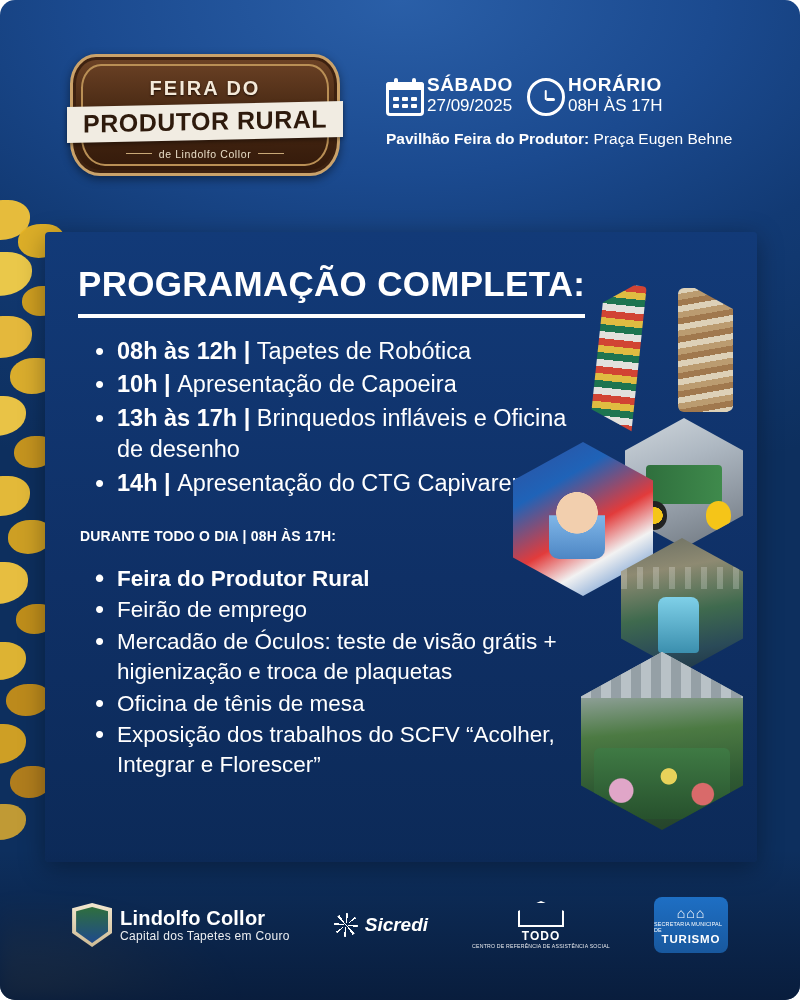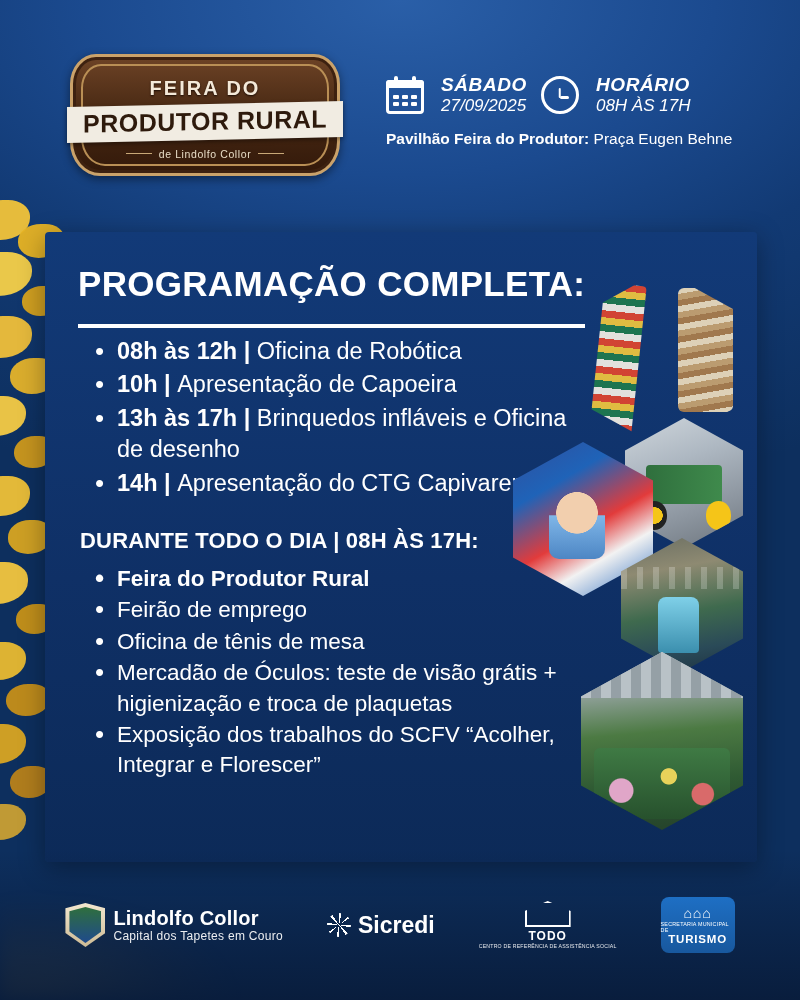--- a/index.html
+++ b/index.html
@@ -8,20 +8,21 @@
     font-family: "Liberation Sans", sans-serif;
     overflow: hidden;
   }
   .poster {
     position: relative;
     width: 800px; height: 1000px;
     background:
       radial-gradient(ellipse 900px 500px at 50% 0%, #2a5fa8 0%, #1b4a8f 35%, #123a74 60%, #0d2f5e 100%),
       linear-gradient(180deg, #1d4f96 0%, #123a74 50%, #0c2a55 100%);
     overflow: hidden;
+    border-radius: 15px;
   }
   
   .foliage {
     position: absolute; left: -30px; top: 190px;
     width: 190px; height: 810px;
     pointer-events: none;
   }
   .leaf {
     position: absolute;
     border-radius: 50% 40% 55% 45%;
@@ -77,21 +78,21 @@
     position: relative; z-index: 2;
     margin-top: 8px; color: #e8dcc6; font-size: 10.5px; letter-spacing: .6px;
     display: flex; align-items: center; gap: 7px;
   }
   .logo-sub .rule { display:block; width: 26px; height: 1px; background: #c8a877; }
 
   .info {
     position: absolute; left: 386px; top: 22px; width: 400px; color: #fff;
   }
   .info-row { display: flex; align-items: center; gap: 14px; }
-  .info-block { display: flex; align-items: center; gap: 17px; font-style: italic; }
+  .info-block { display: flex; align-items: flex-end; gap: 3px; }
   .info-text .l1 { font-size: 19px; font-weight: bold; letter-spacing: .6px; line-height: 1.15; }
   .info-text .l2 { font-size: 17px; line-height: 1.2; }
   .cal-icon { width: 38px; height: 38px; position: relative; }
   .cal-icon .body {
     position:absolute; inset:4px 0 0 0; border: 3px solid #fff; border-radius: 4px;
   }
   .cal-icon .top { position:absolute; left:0; right:0; top:4px; height:8px; background:#fff; border-radius:3px 3px 0 0;}
   .cal-icon .peg { position:absolute; top:0; width:4px; height:8px; background:#fff; border-radius:2px; }
   .cal-icon .peg.a { left: 8px; } .cal-icon .peg.b { right: 8px; }
   .cal-icon .dots { position:absolute; left:7px; right:7px; top:19px; display:grid; grid-template-columns: repeat(3,1fr); gap:3px; }
@@ -107,40 +108,40 @@
   
   .panel {
     position: absolute; left: 45px; top: 232px; width: 712px; height: 630px;
     background: linear-gradient(180deg, #123a78 0%, #0f3066 55%, #0c2a58 100%);
     border-radius: 4px;
     box-shadow: 0 6px 26px rgba(0,0,0,.35);
   }
   .title {
     position: absolute; left: 33px; top: 32px;
     color: #fff; font-size: 35px; font-weight: bold; letter-spacing: .3px;
-    border-bottom: 4px solid #fff; padding-bottom: 20px;
+    border-bottom: 4px solid #fff; padding-bottom: 10px;
   }
   .sched {
     position: absolute; left: 48px; top: 104px; width: 500px;
     color: #fff;
   }
   .sched li {
     list-style: none; position: relative;
     font-size: 23.5px; line-height: 1.34; margin-bottom: 2px;
     padding-left: 24px;
   }
   .sched li::before {
     content: "•"; position: absolute; left: 2px; top: -2px; font-size: 26px;
   }
   .sched li b { font-weight: bold; text-align: center; }
   .sched li span.sep { font-weight: bold; }
 
   .allday-title {
     position: absolute; left: 35px; top: 296px;
-    color: #fff; font-weight: bold; font-size: 22px; letter-spacing: .2px;
+    color: #fff; font-weight: bold; font-size: 14px; letter-spacing: .2px;
   }
   .allday {
     position: absolute; left: 48px; top: 332px; width: 520px; color: #fff;
   }
   .allday li {
     list-style: none; position: relative;
     font-size: 22.5px; line-height: 1.35; padding-left: 24px; margin-bottom: 1px;
   }
   .allday li::before { content: "•"; position: absolute; left: 2px; top: -3px; font-size: 26px; }
   .allday li.bold { font-weight: bold; }
@@ -252,21 +253,21 @@
   }
   .emater .txt { font-size: 23px; font-weight: bold; color:#fff; letter-spacing:-.5px; }
   .ascar { font-size: 7px; color:#fff; text-align:center; line-height:1.1; }
   .ascar .b { width: 20px; height: 22px; background:#fff; clip-path: polygon(50% 0,100% 30%,100% 100%,0 100%,0 30%); margin: 0 auto 2px; }
   .sicredi { display:flex; align-items:center; gap:7px; color:#fff; }
   .sicredi .gear {
     width: 24px; height: 24px;
     background: conic-gradient(#fff 0 12deg, transparent 12deg 45deg, #fff 45deg 57deg, transparent 57deg 90deg, #fff 90deg 102deg, transparent 102deg 135deg, #fff 135deg 147deg, transparent 147deg 180deg, #fff 180deg 192deg, transparent 192deg 225deg, #fff 225deg 237deg, transparent 237deg 270deg, #fff 270deg 282deg, transparent 282deg 315deg, #fff 315deg 327deg, transparent 327deg 360deg);
     border-radius: 50%;
   }
-  .sicredi .txt { font-size: 23px; font-weight: bold; }
+  .sicredi .txt { font-size: 19px; font-weight: bold; font-style: italic; }
   .cras { text-align:center; color:#fff; }
   .cras .house { width: 46px; height: 26px; margin: 0 auto 2px; position:relative; }
   .cras .house::before { content:""; position:absolute; inset:0; border:2px solid #fff; clip-path: polygon(50% 0, 100% 38%, 100% 100%, 0 100%, 0 38%); }
   .cras .t1 { font-size: 12px; font-weight: bold; letter-spacing:1px; }
   .cras .t2 { font-size: 5.2px; letter-spacing:.2px; opacity:.9; }
   .turismo {
     width: 74px; height: 56px; border-radius: 8px;
     background: linear-gradient(180deg,#1e6fc4,#18589e);
     display:flex; flex-direction:column; align-items:center; justify-content:center; color:#fff;
   }
@@ -350,33 +351,33 @@
         <b>Pavilhão Feira do Produtor:</b><span> Praça Eugen Behne</span>
       </div>
     </div>
   </div>
 
   <div class="panel">
 
     <div class="title">PROGRAMAÇÃO COMPLETA:</div>
 
     <ul class="sched">
-      <li><b>08h às 12h</b><span class="sep"> | </span><span>Oficina de Robótica</span></li>
+      <li><b>08h às 12h</b><span class="sep"> | </span><span>Tapetes de Robótica</span></li>
       <li><b>10h</b><span class="sep"> | </span><span>Apresentação de Capoeira</span></li>
       <li><b>13h às 17h</b><span class="sep"> | </span><span>Brinquedos infláveis e Oficina de desenho</span></li>
       <li><b>14h</b><span class="sep"> | </span><span>Apresentação do CTG Capivarense</span></li>
     </ul>
 
     <div class="allday-title">DURANTE TODO O DIA | 08H ÀS 17H:</div>
 
     <ul class="allday">
       <li class="bold"> Feira do Produtor Rural</li>
       <li>Feirão de emprego</li>
+      <li>Mercadão de Óculos: teste de visão grátis + higienização e troca de plaquetas</li>
       <li>Oficina de tênis de mesa</li>
-      <li>Mercadão de Óculos: teste de visão grátis + higienização e troca de plaquetas</li>
       <li>Exposição dos trabalhos do SCFV “Acolher, Integrar e Florescer”</li>
     </ul>
 
     <div class="collage">
       <div class="hex" style="left:68px;  top:0px;   width:162px; height:178px;">
           <div class="ph ph1"></div>
         </div>
       <div class="hex" style="left:112px; top:148px; width:118px; height:130px;">
           <div class="ph ph2"></div>
         </div>

